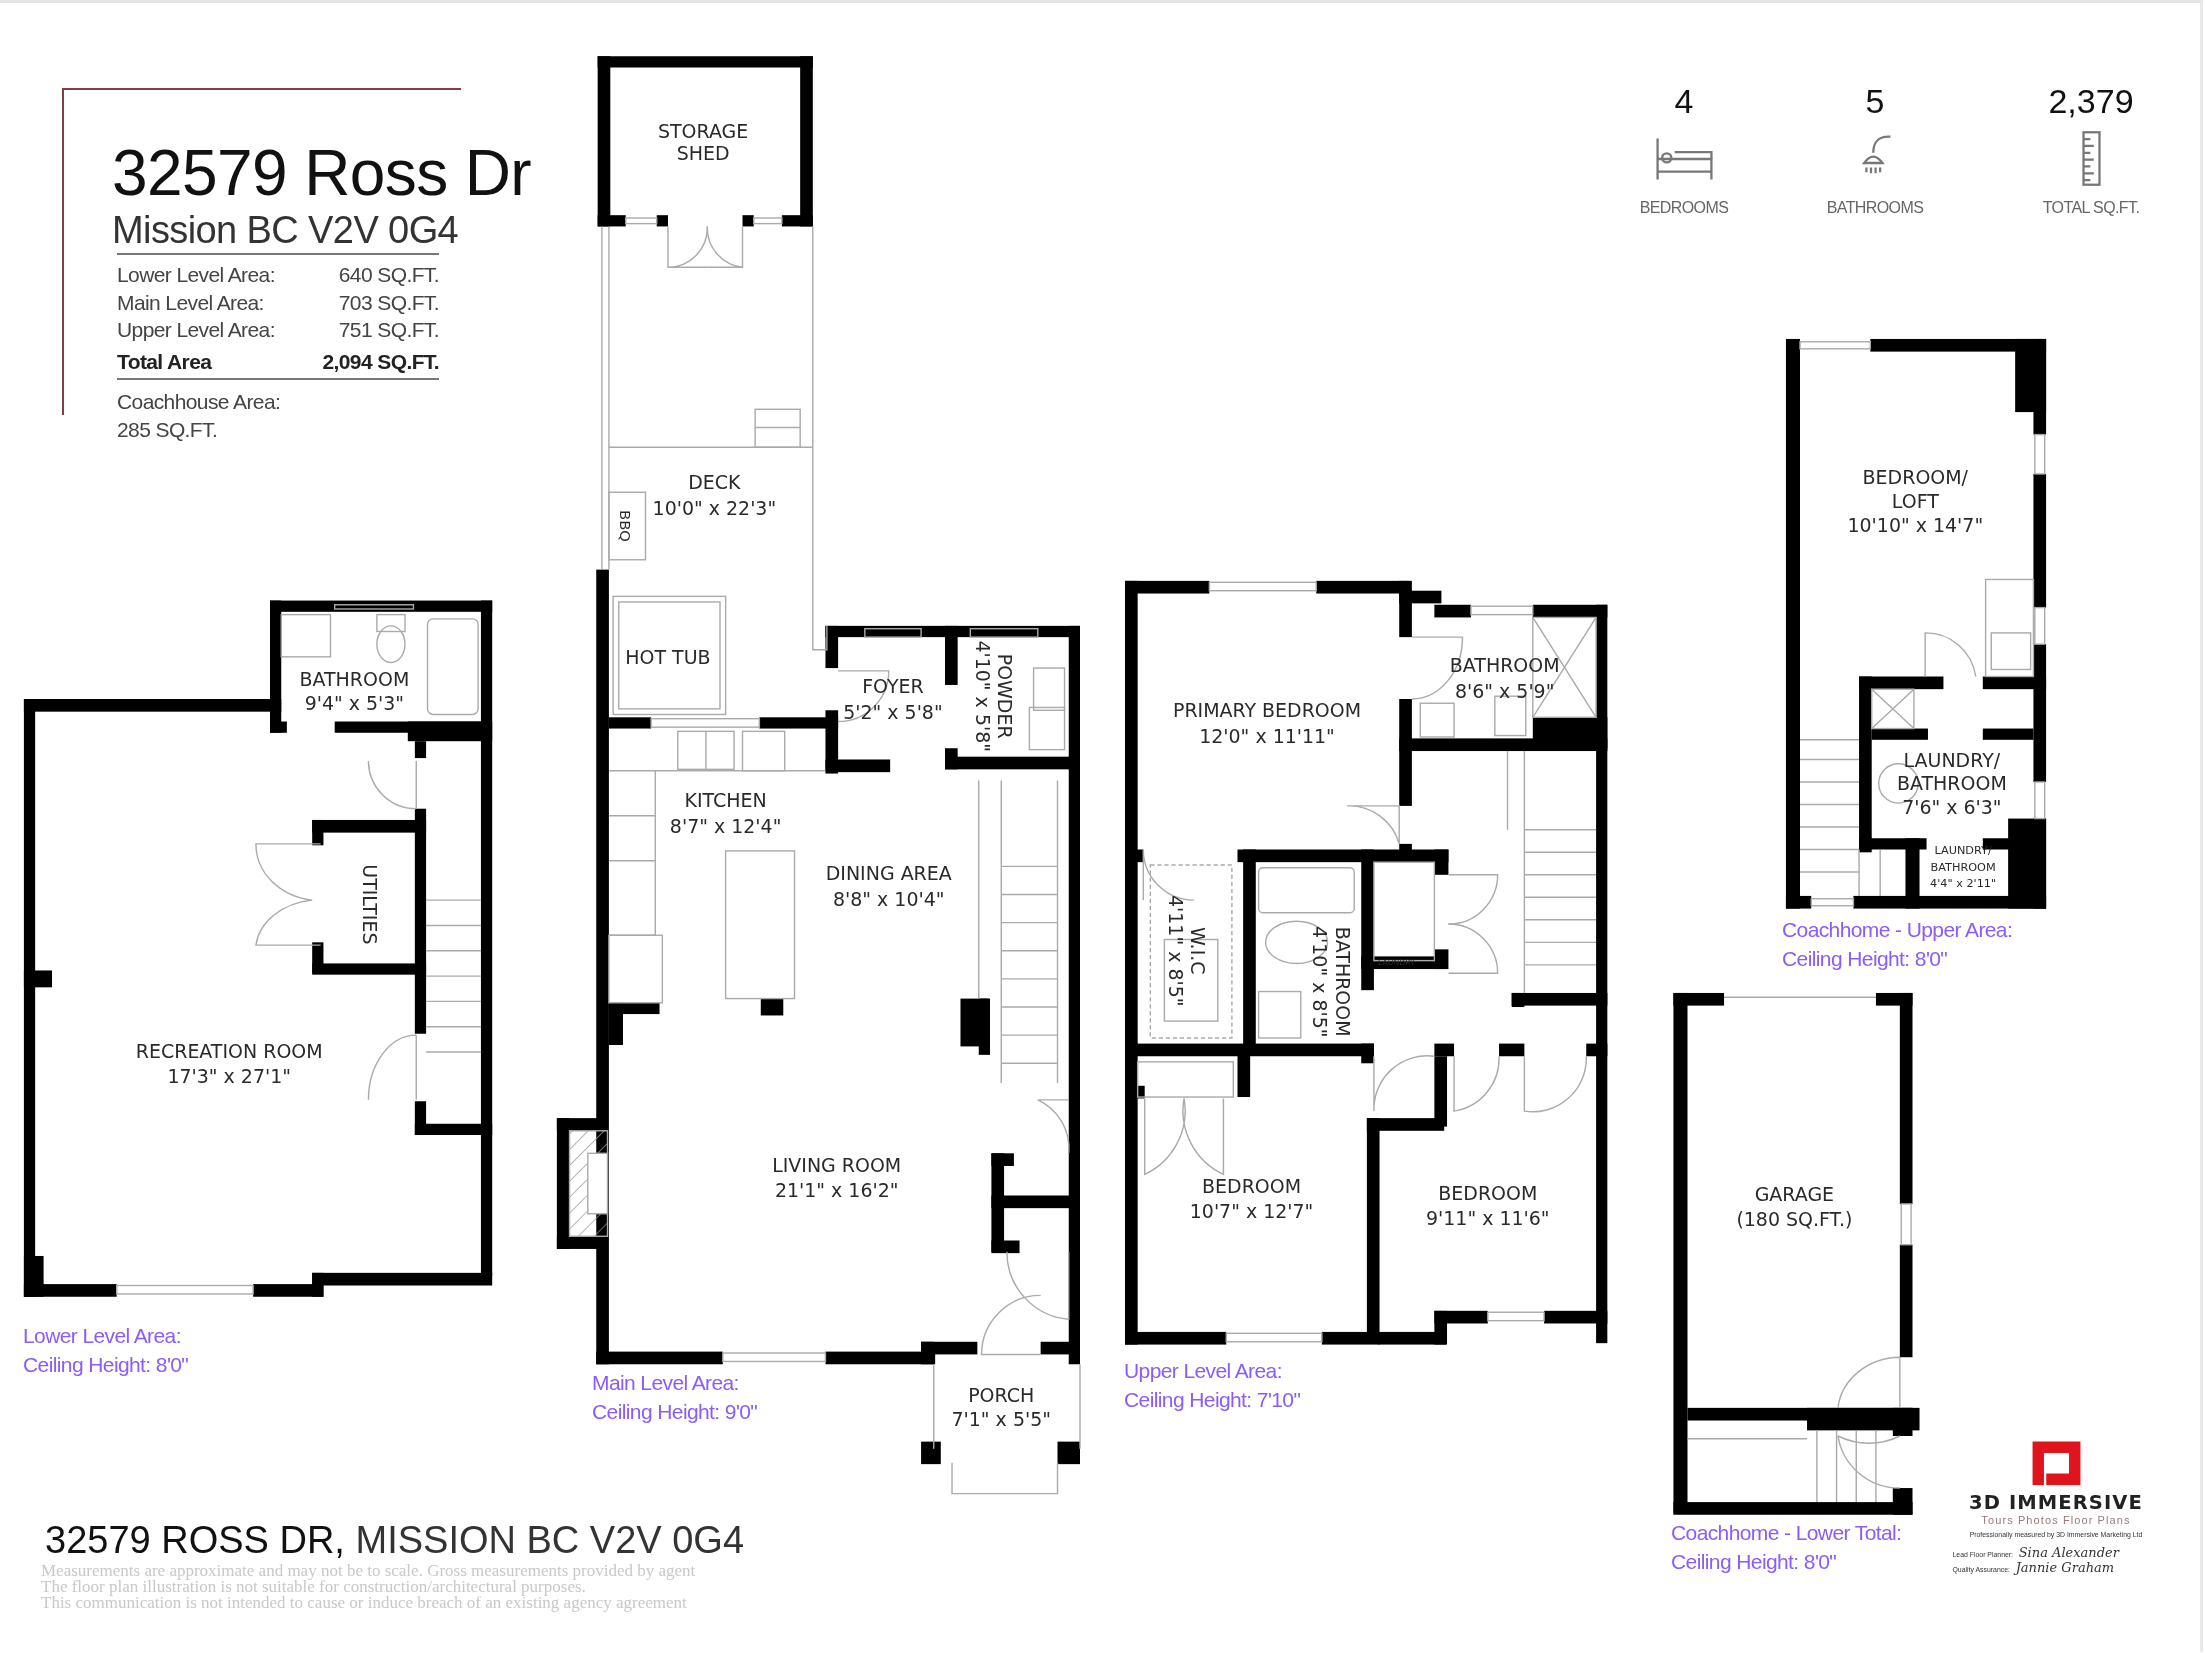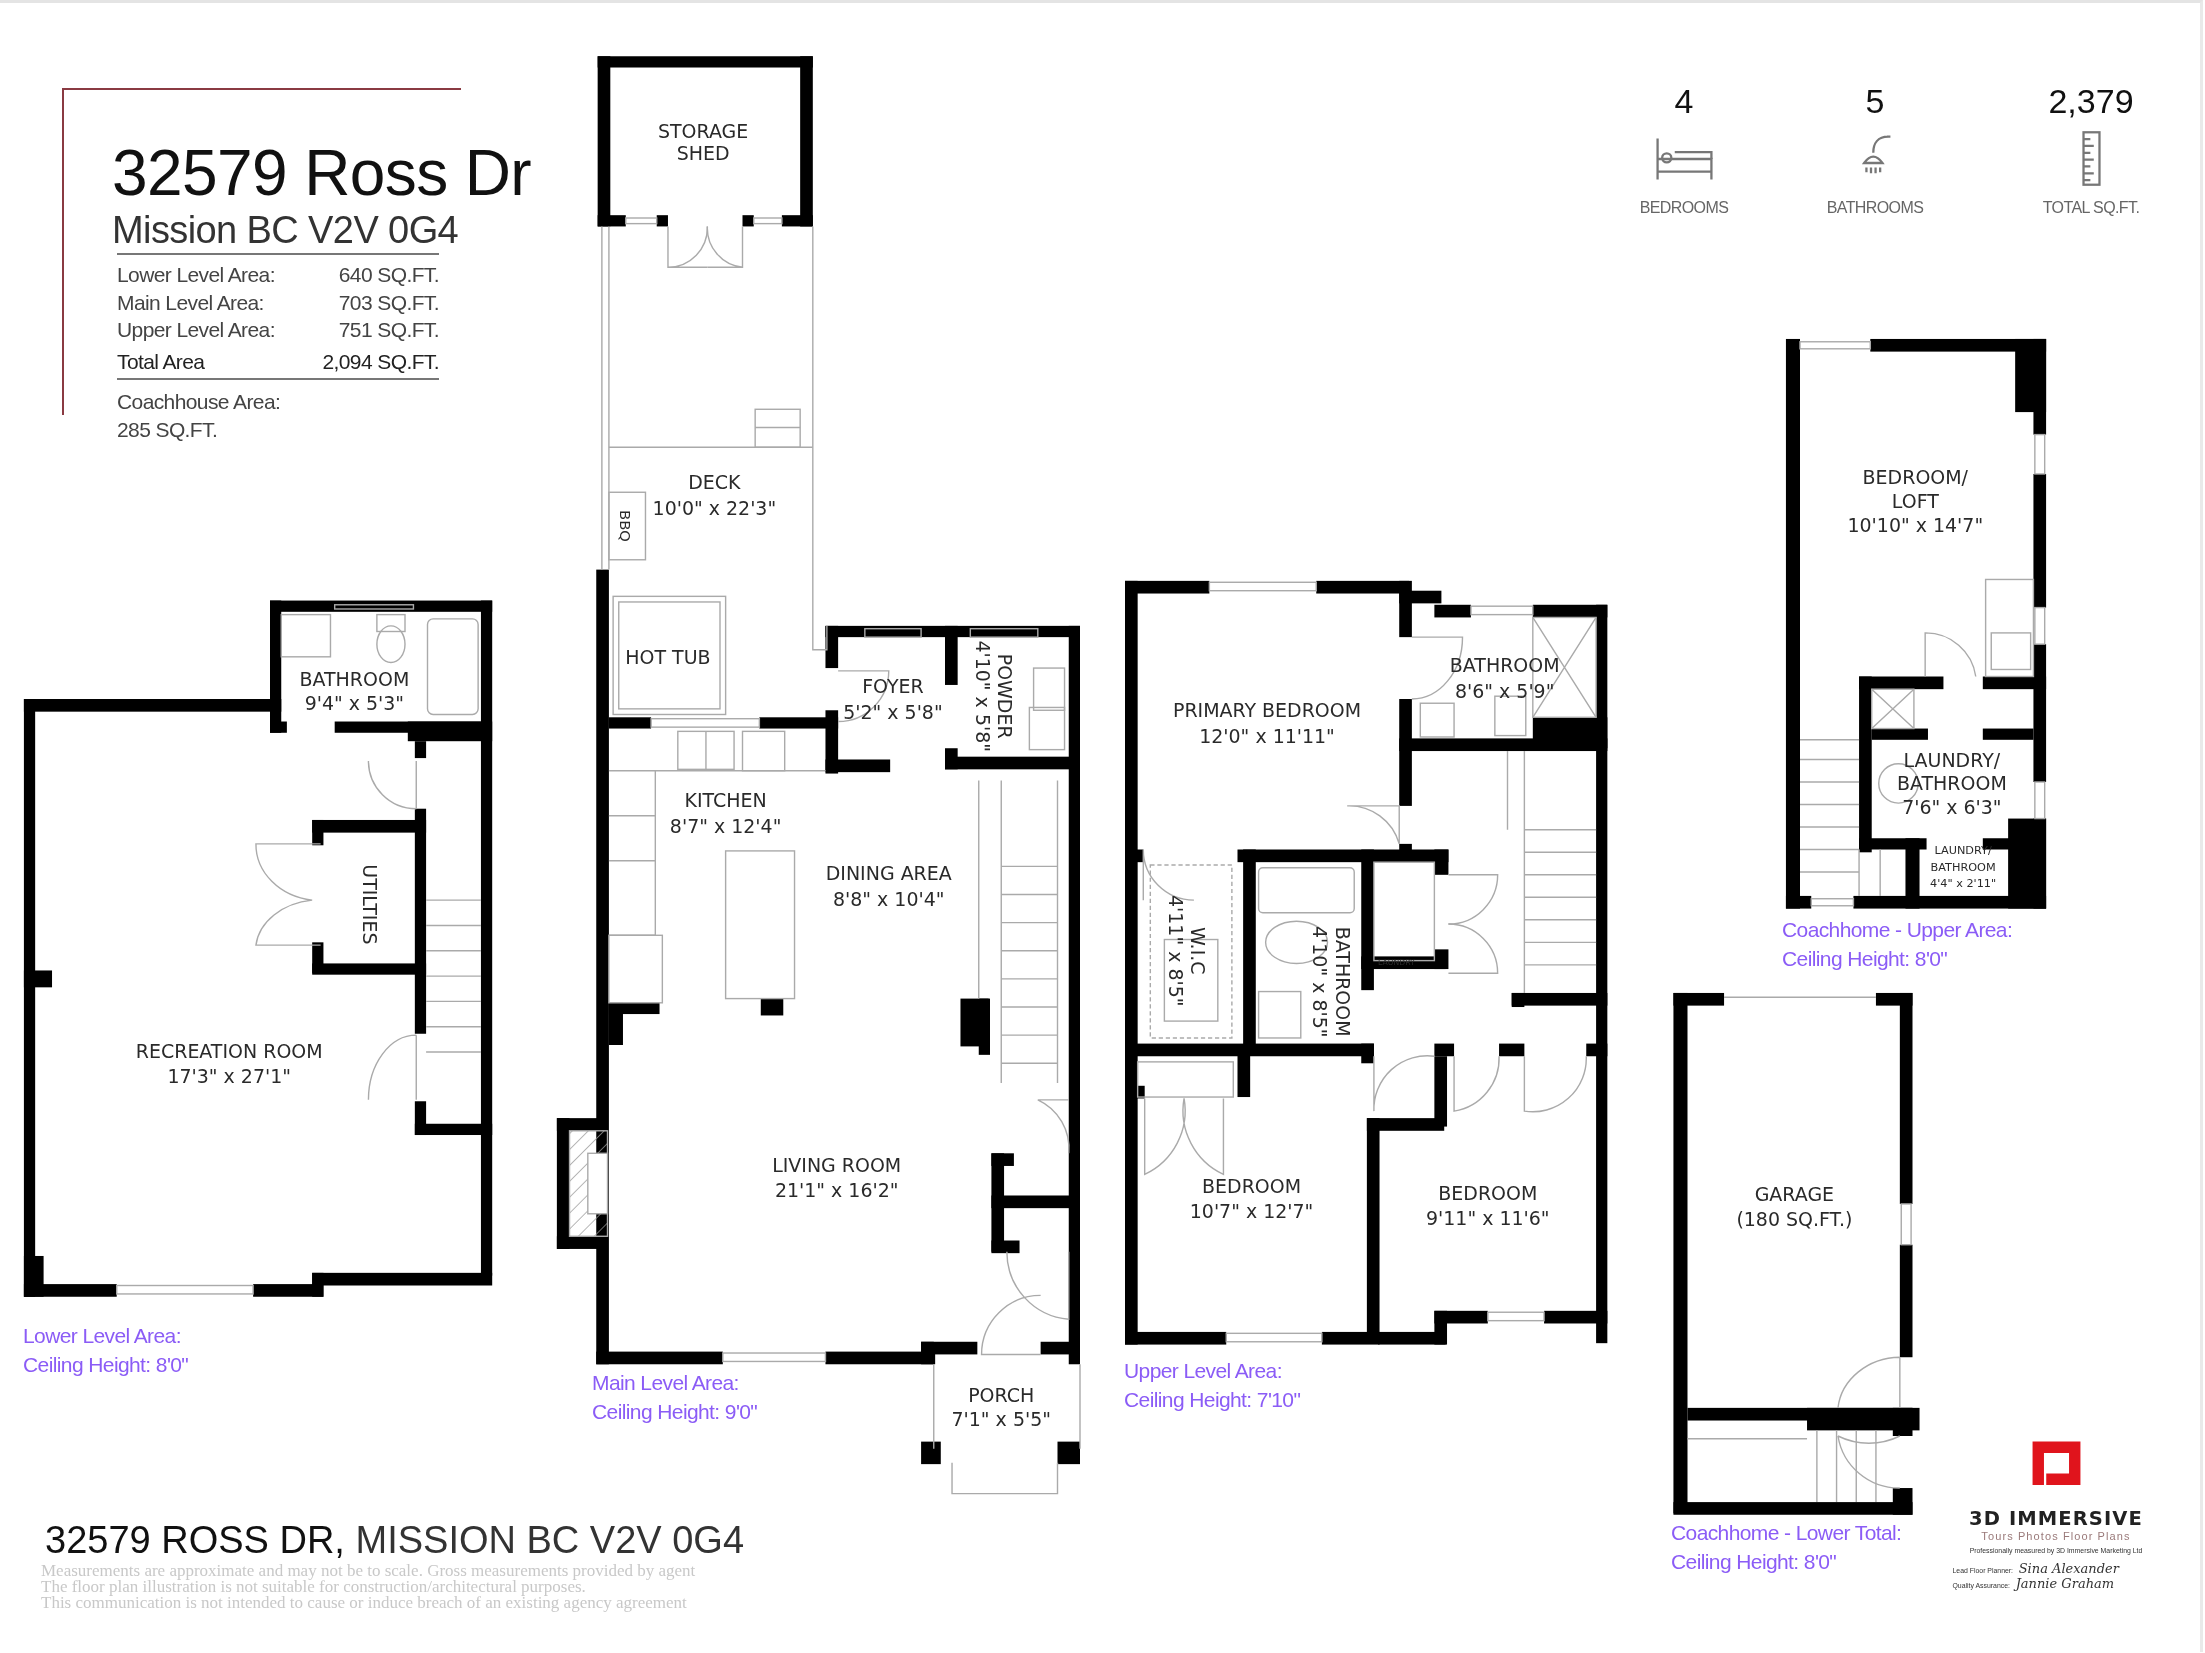--- a/index.html
+++ b/index.html
@@ -8,42 +8,42 @@
   .page-frame { position: absolute; left: 0; top: 0; width: 2203px; height: 1652px;
                 border-top: 3.4px solid #e4e4e4; border-right: 3.4px solid #e9e9e9; box-sizing: border-box; }
   
   .title-frame { position: absolute; left: 62px; top: 88px; width: 399px; height: 327px;
                  border-top: 2.9px solid #8a3a42; border-left: 2.9px solid #8a3a42; box-sizing: border-box; }
   .title-main { position: absolute; left: 112px; top: 136px; font-size: 64px; color: #111; letter-spacing: -0.6px; white-space: nowrap; }
   .title-sub { position: absolute; left: 112px; top: 209px; font-size: 38px; color: #333; white-space: nowrap; letter-spacing: -0.6px; }
   .title-rule { position: absolute; left: 117px; width: 322px; height: 1.7px; background: #777; }
   .area-table { position: absolute; left: 117px; top: 261px; width: 322px; }
   .area-row { display: flex; justify-content: space-between; font-size: 21px; color: #444; height: 27.6px; line-height: 27.6px; letter-spacing: -0.6px; }
-  .area-row.total { font-weight: normal; color: #222; margin-top: 4.6px; }
+  .area-row.total { font-weight: bold; color: #222; margin-top: 4.6px; }
   .area-row.coach { margin-top: 8px; flex-direction: column; }
   
   .stat { position: absolute; text-align: center; width: 184px; }
   .stat-value { font-size: 34px; color: #111; height: 46px; line-height: 46px; }
   .stat-icon { height: 69px; display: flex; justify-content: center; align-items: center; }
   .stat-label { font-size: 16px; color: #666; letter-spacing: -0.6px; margin-top: 5.7px; text-align: center; }
   
   .plan { position: absolute; left: 0; top: 0; width: 2205px; height: 1654px; }
   .room-label { font-family: "DejaVu Sans", sans-serif; fill: #2a2a2a; font-size: 13.5px; text-anchor: middle; }
   .room-label-sm { font-family: "DejaVu Sans", sans-serif; fill: #2a2a2a; font-size: 10.5px; text-anchor: middle; }
   .room-label-xs { font-family: "DejaVu Sans", sans-serif; fill: #2a2a2a; font-size: 5.5px; text-anchor: middle; }
   .level-label { position: absolute; font-size: 21px; color: #8b5cf6; line-height: 29px; letter-spacing: -0.6px; white-space: nowrap; }
   
   .footer-address { position: absolute; left: 45px; top: 1519px; font-size: 38px; white-space: nowrap; }
   .footer-address .bold { color: #111; }
   .footer-address .light { color: #333; }
   .disclaimer { position: absolute; left: 41px; top: 1563px; font-size: 17px; color: #c8c8c8; line-height: 16px; white-space: nowrap; font-family: Liberation Serif, serif; }
   
   .logo { position: absolute; left: 1941px; top: 1439px; width: 230px; text-align: center; }
   .logo-mark { width: 57px; height: 49px; margin: 0 auto; position: relative; }
-  .logo-name { font-family: "DejaVu Sans", sans-serif; font-weight: bold; font-size: 19.5px; color: #222; letter-spacing: 1.1px; margin-top: 19px; }
+  .logo-name { font-family: "DejaVu Sans", sans-serif; font-weight: bold; font-size: 19.5px; color: #222; letter-spacing: 1.1px; margin-top: 3px; }
   .logo-tag { font-size: 11px; color: #9a7a7a; letter-spacing: 1.1px; margin-top: 0px; }
   .logo-small { font-size: 6.9px; color: #333; margin-top: 4.6px; }
   .logo-sig { font-size: 6.9px; color: #333; text-align: left; margin-left: 11.5px; margin-top: 8px; line-height: 13.8px; }
   .logo-sig .sig { font-family: "DejaVu Serif", serif; font-style: italic; font-size: 13px; margin-left: 5.7px; }
 </style>
 </head>
 <body>
 
 <div class="page-frame"></div>
 

